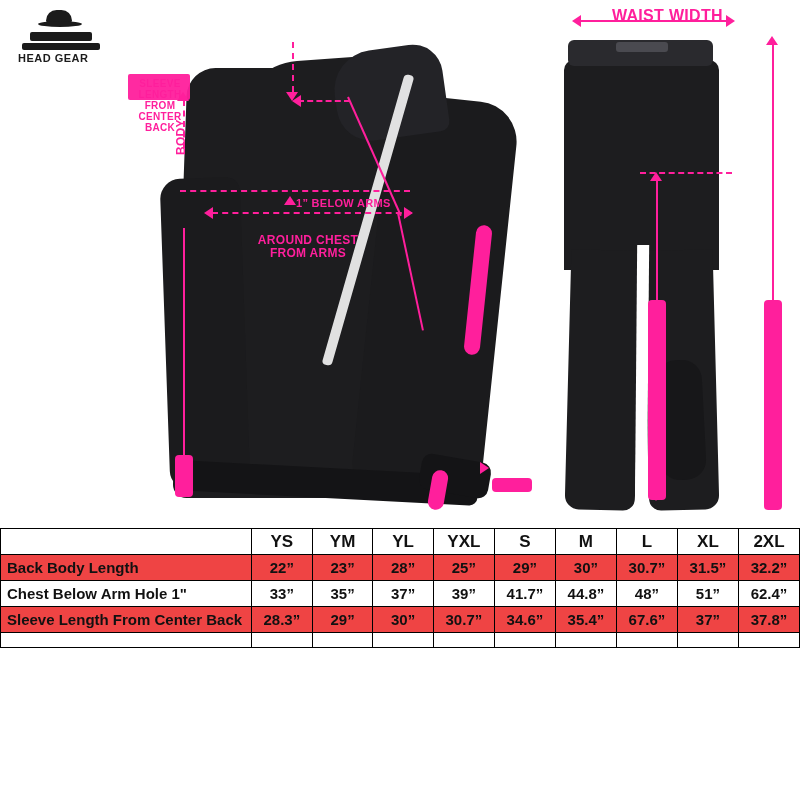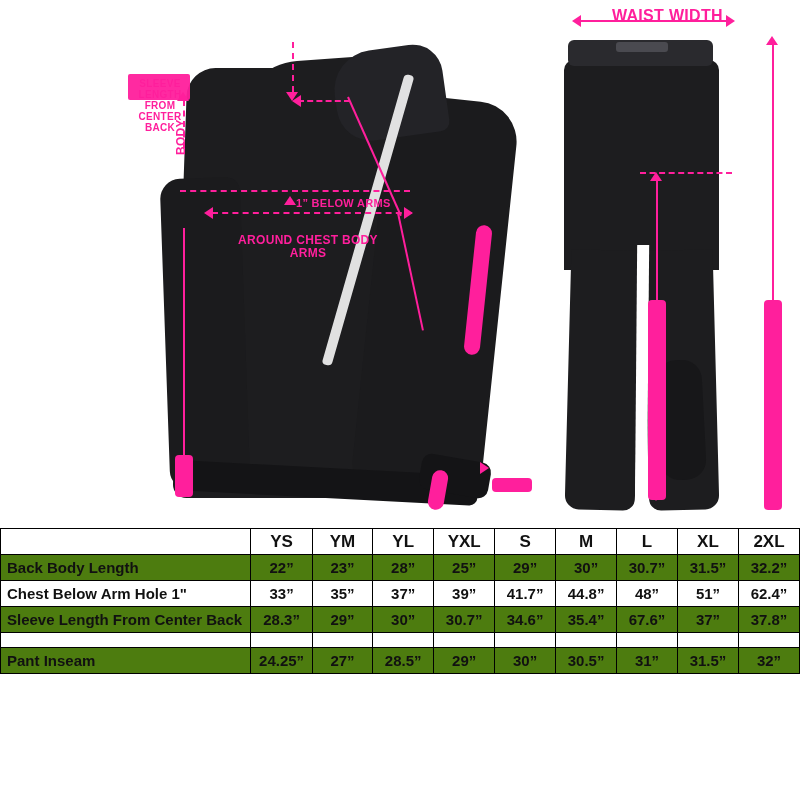--- a/index.html
+++ b/index.html
@@ -98,31 +98,37 @@
   .p-gap{position:absolute;left:96px;top:215px;width:12px;height:270px;background:#ffffff;transform:rotate(.5deg);}
   .p-shade{position:absolute;left:118px;top:330px;width:46px;height:120px;background:#171719;border-radius:20px;transform:rotate(-3deg);}
 
   
   .tbl-wrap{position:absolute;left:0;top:528px;width:800px;height:272px;background:#fff;}
   table{border-collapse:collapse;width:800px;font-size:15px;color:#111;}
   th,td{border:1px solid #000;padding:0;height:25px;}
   thead th{font-weight:bold;font-size:17px;text-align:center;}
   .rowlabel{text-align:left;padding-left:6px;font-weight:bold;font-size:15px;width:252px;}
   .val{text-align:center;font-weight:bold;font-size:15px;width:61px;}
-  .shade{background:#4d7c0f;margin-top:47px;}
+  .shade{background:#ef4444;margin-top:47px;}
   .spacer td{height:14px;}
   .hdr-first{width:252px;}
 </style>
 </head>
 <body>
 
 <div class="page">
 
   <div class="illus">
 
+    <div class="logo">
+      <div class="cap"></div>
+      <div class="bar"></div>
+      <div class="bar2"></div>
+      <div class="word">HEAD GEAR</div>
+    </div>
 
     <div class="jacket">
       <div class="j-shoulder"></div>
       <div class="j-body"></div>
       <div class="j-sleeve"></div>
       <div class="j-sleeve2"></div>
       <div class="j-collar"></div>
       <div class="j-zip"></div>
       <div class="j-hem"></div>
       <div class="j-cuff"></div>
@@ -150,21 +156,21 @@
     <div class="blob" style="left:175px;top:455px;width:18px;height:42px;border-radius:4px;"></div>
 
     <div class="hline" style="left:180px;top:190px;width:230px;"></div>
     <div class="arrow ar-up" style="left:284px;top:196px;"></div>
     <div class="lbl" style="left:296px;top:198px;font-size:11px;">1” BELOW ARMS</div>
 
     <div class="hline" style="left:212px;top:212px;width:200px;"></div>
     <div class="arrow ar-lf" style="left:204px;top:207px;"></div>
     <div class="arrow ar-rt" style="left:404px;top:207px;"></div>
     <div class="lbl" style="left:238px;top:234px;font-size:12px;line-height:13px;text-align:center;width:140px;white-space:normal;">AROUND CHEST
-BODY ARMS</div>
+FROM ARMS</div>
 
     <div class="arrow ar-rt" style="left:480px;top:462px;"></div>
     <div class="blob" style="left:492px;top:478px;width:40px;height:14px;border-radius:4px;"></div>
 
     <div class="pants">
       <div class="p-top"></div>
       <div class="p-waist"></div>
       <div class="p-legL"></div>
       <div class="p-legR"></div>
       <div class="p-gap"></div>
@@ -246,28 +252,16 @@
             <td class="val"></td>
             <td class="val"></td>
             <td class="val"></td>
             <td class="val"></td>
             <td class="val"></td>
             <td class="val"></td>
             <td class="val"></td>
             <td class="val"></td>
             <td class="val"></td>
           </tr>
-          <tr>
-            <td class="rowlabel shade">Pant Inseam</td>
-            <td class="val shade">24.25”</td>
-            <td class="val shade">27”</td>
-            <td class="val shade">28.5”</td>
-            <td class="val shade">29”</td>
-            <td class="val shade">30”</td>
-            <td class="val shade">30.5”</td>
-            <td class="val shade">31”</td>
-            <td class="val shade">31.5”</td>
-            <td class="val shade">32”</td>
-          </tr>
         </tbody>
     </table>
   </div>
 </div>
 
 </body></html>

